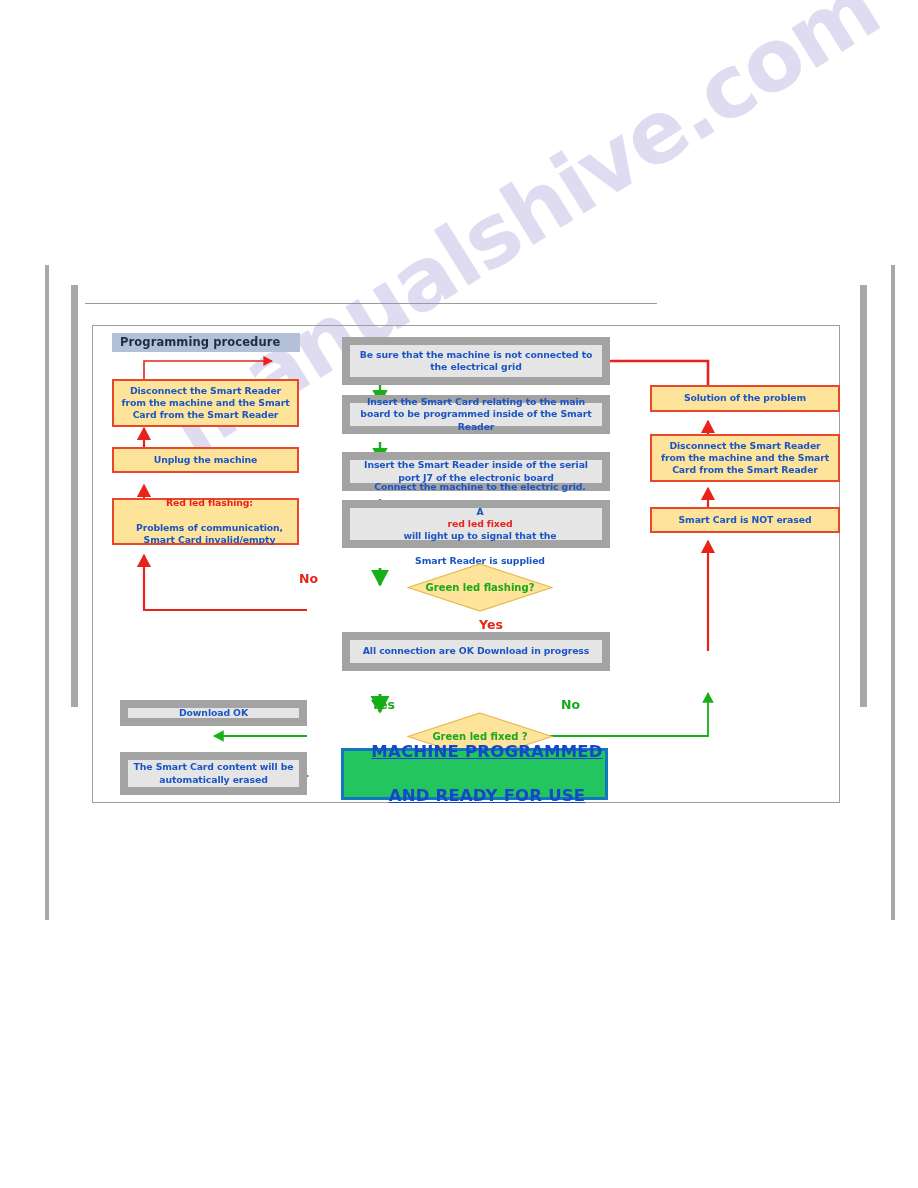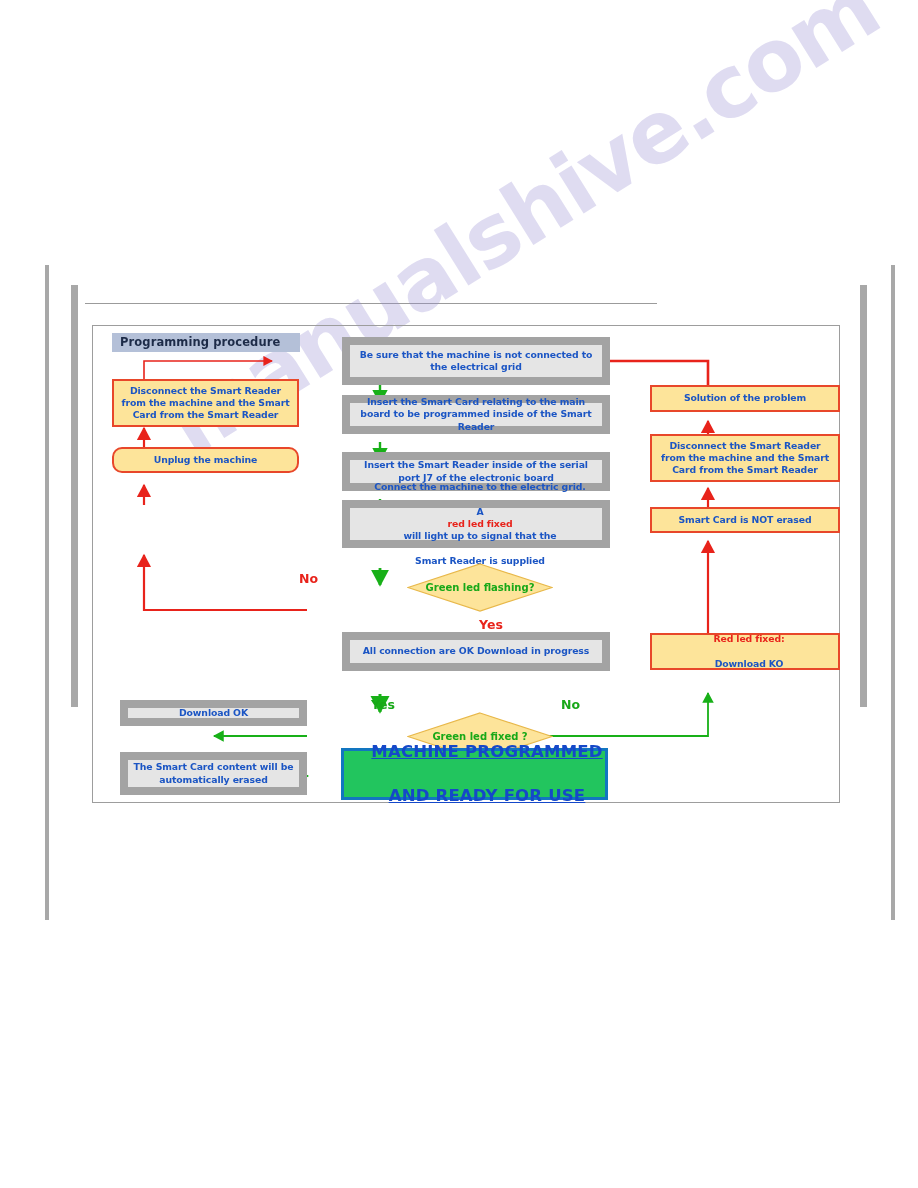--- a/index.html
+++ b/index.html
@@ -255,24 +255,30 @@
     <svg width="146" height="49" viewBox="0 0 146 49">
       <polygon points="73,1 145,24.5 73,48 1,24.5" fill="#fde49a" stroke="#e8b84a" stroke-width="1.2"></polygon>
     </svg>
     <div class="dlabel">Green led fixed ?</div>
   </div>
 
   <div class="node yellow" style="left:112px; top:379px; width:187px; height:48px;">
     <span>Disconnect the Smart Reader from the machine and the Smart Card from the Smart Reader</span>
   </div>
 
-  <div class="node yellow" style="left:112px; top:447px; width:187px; height:26px;border-radius:10px;">
+  <div class="node yellow" style="left:112px; top:447px; width:187px; height:26px;">
     <span>Unplug the machine</span>
   </div>
 
+  <div class="node yellow" style="left:112px; top:498px; width:187px; height:47px;">
+    <span>
+      <span class="red-word">Red led flashing:</span><br>
+      <span>Problems of communication, Smart Card invalid/empty</span>
+    </span>
+  </div>
 
   <div class="node green" style="left:120px; top:700px; width:187px; height:26px;">
     <span>Download OK</span>
   </div>
 
   <div class="node green" style="left:120px; top:752px; width:187px; height:43px;">
     <span>The Smart Card content will be automatically erased</span>
   </div>
 
   <div class="node yellow" style="left:650px; top:385px; width:190px; height:27px;">
@@ -280,26 +286,20 @@
   </div>
 
   <div class="node yellow" style="left:650px; top:434px; width:190px; height:48px;">
     <span>Disconnect the Smart Reader from the machine and the Smart Card from the Smart Reader</span>
   </div>
 
   <div class="node yellow" style="left:650px; top:507px; width:190px; height:26px;">
     <span>Smart Card is NOT erased</span>
   </div>
 
-  <div class="node yellow" style="left:650px; top:633px; width:190px; height:37px;">
-    <span>
-      <span class="red-word">Red led fixed:</span><br>
-      <span>Download KO</span>
-    </span>
-  </div>
 
   <div class="node final" style="left:341px; top:748px; width:267px; height:52px;">
     <span>
       <span>MACHINE PROGRAMMED</span><br>
       <span>AND READY FOR USE</span>
     </span>
   </div>
 
   <div class="edge-label red" style="left:299px; top:571px;">No</div>
 

